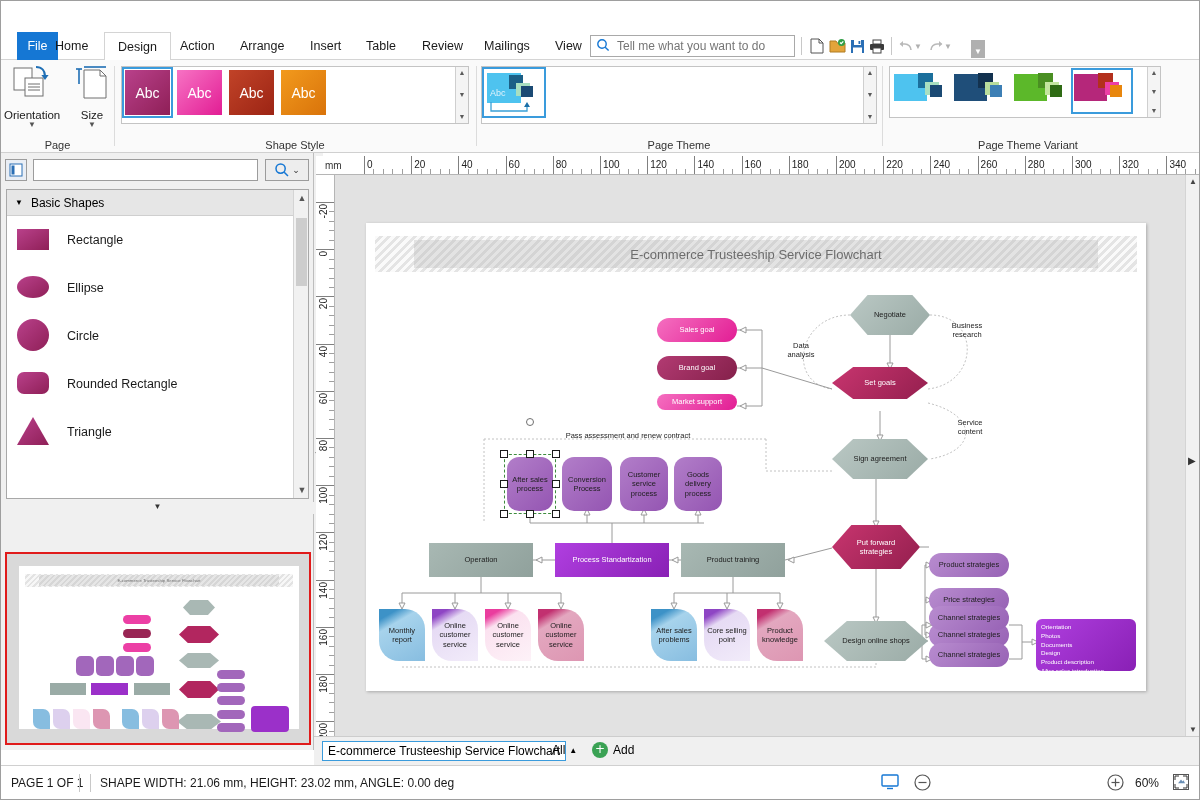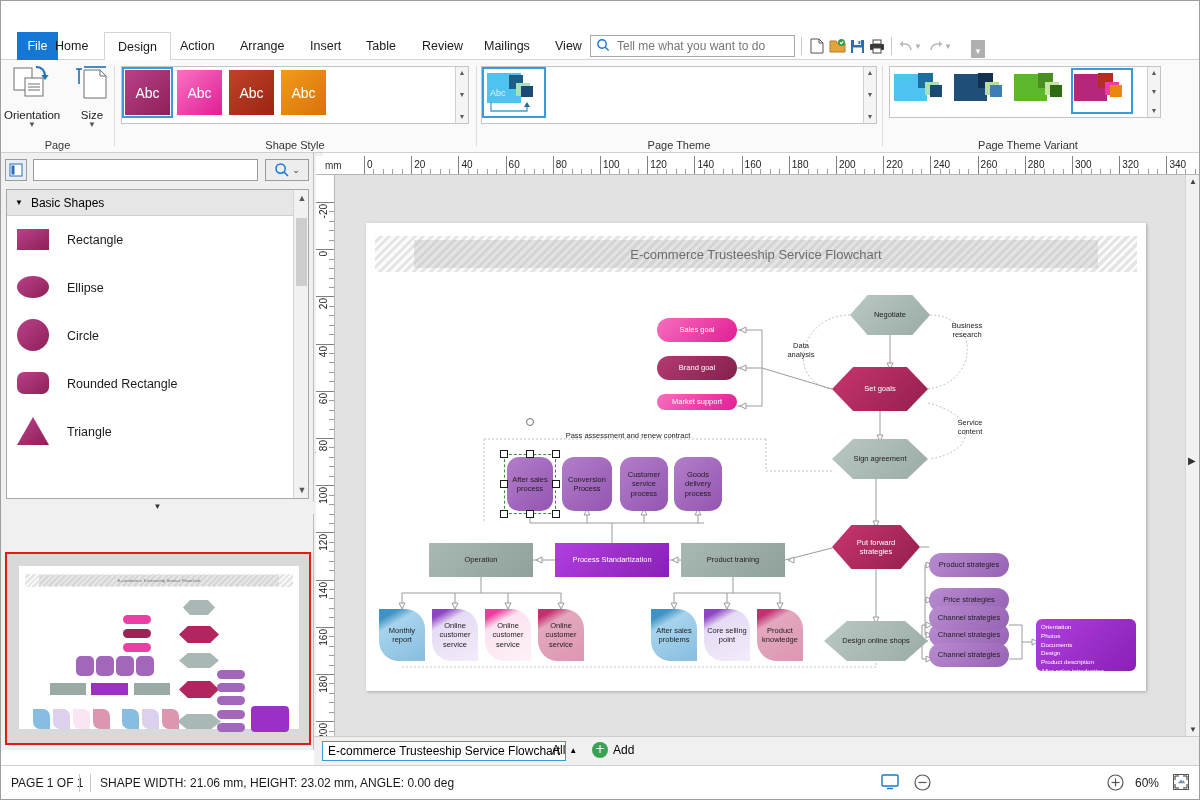--- a/index.html
+++ b/index.html
@@ -739,21 +739,21 @@
         <line x1="643" y1="402" x2="656" y2="402" stroke="#9a9a9a" stroke-width="1"></line>
         <line x1="643" y1="436" x2="656" y2="436" stroke="#9a9a9a" stroke-width="1"></line>
         <line x1="656" y1="402" x2="656" y2="436" stroke="#9a9a9a" stroke-width="1"></line>
         <line x1="656" y1="419" x2="668" y2="419" stroke="#9a9a9a" stroke-width="1"></line>
         <polygon points="672,419 666,416 666,422" fill="#fff" stroke="#9a9a9a" stroke-width="1"></polygon>
       </svg>
 
       <div class="fc hexa" style="left:484px;top:72px;width:80px;height:40px;background:linear-gradient(135deg,#bac8c4,#9aaba6);">
         <span>Negotiate</span>
         </div>
-      <div class="fc hexa" style="left:466px;top:144px;width:96px;height:44px;background:linear-gradient(135deg,#c8356f,#941f4e);color:#fff;">
+      <div class="fc hexa" style="left:466px;top:144px;width:96px;height:32px;background:linear-gradient(135deg,#c8356f,#941f4e);color:#fff;">
         <span>Set goals</span>
         </div>
       <div class="fc hexa" style="left:466px;top:216px;width:96px;height:40px;background:linear-gradient(135deg,#bac8c4,#9aaba6);">
         <span>Sign agreement</span>
         </div>
       <div class="fc hexa" style="left:466px;top:302px;width:88px;height:44px;background:linear-gradient(135deg,#c8356f,#941f4e);color:#fff;">
         <span style="white-space:pre-line;">Put forward
 strategies</span>
         </div>
       <div class="fc hexa" style="left:458px;top:398px;width:104px;height:40px;background:linear-gradient(135deg,#bac8c4,#9aaba6);">

